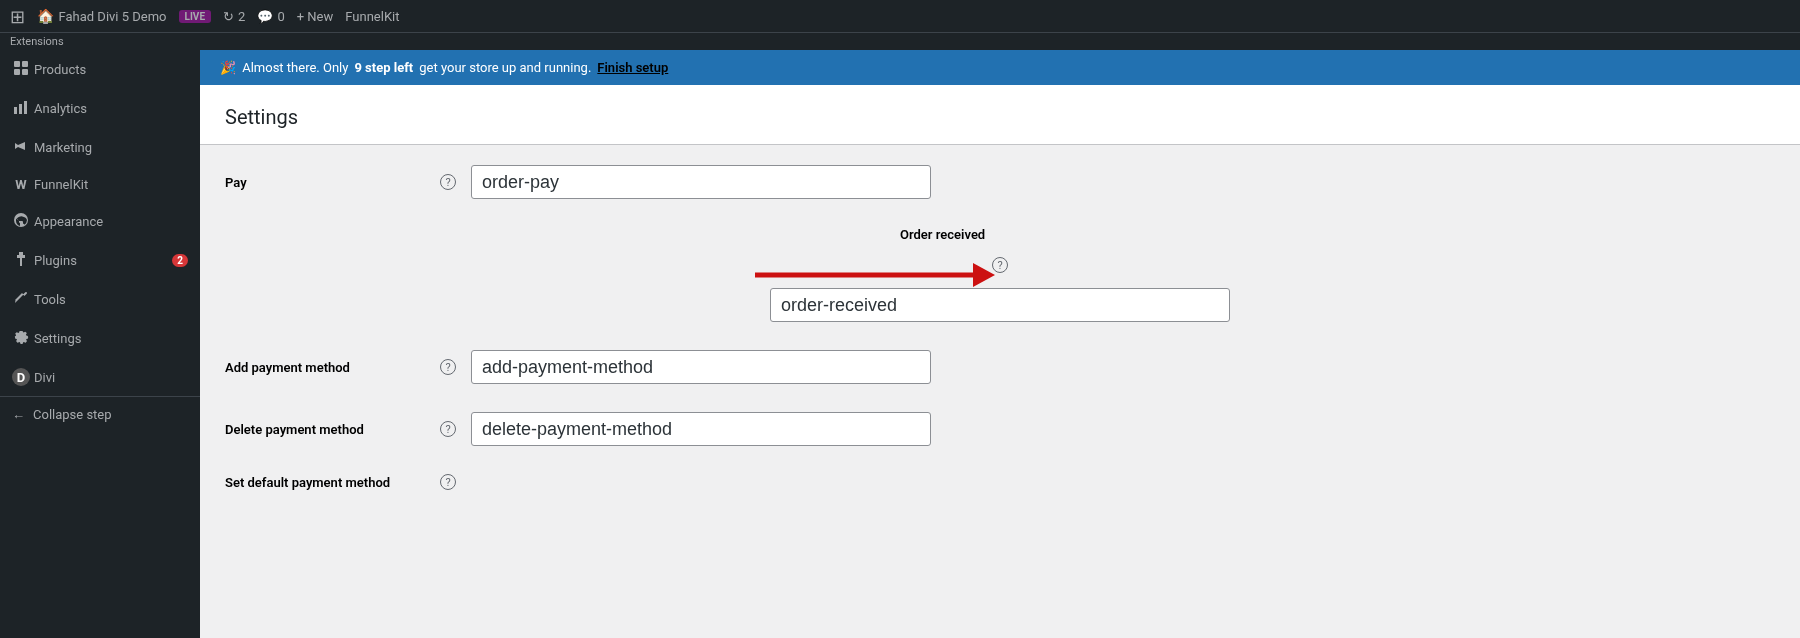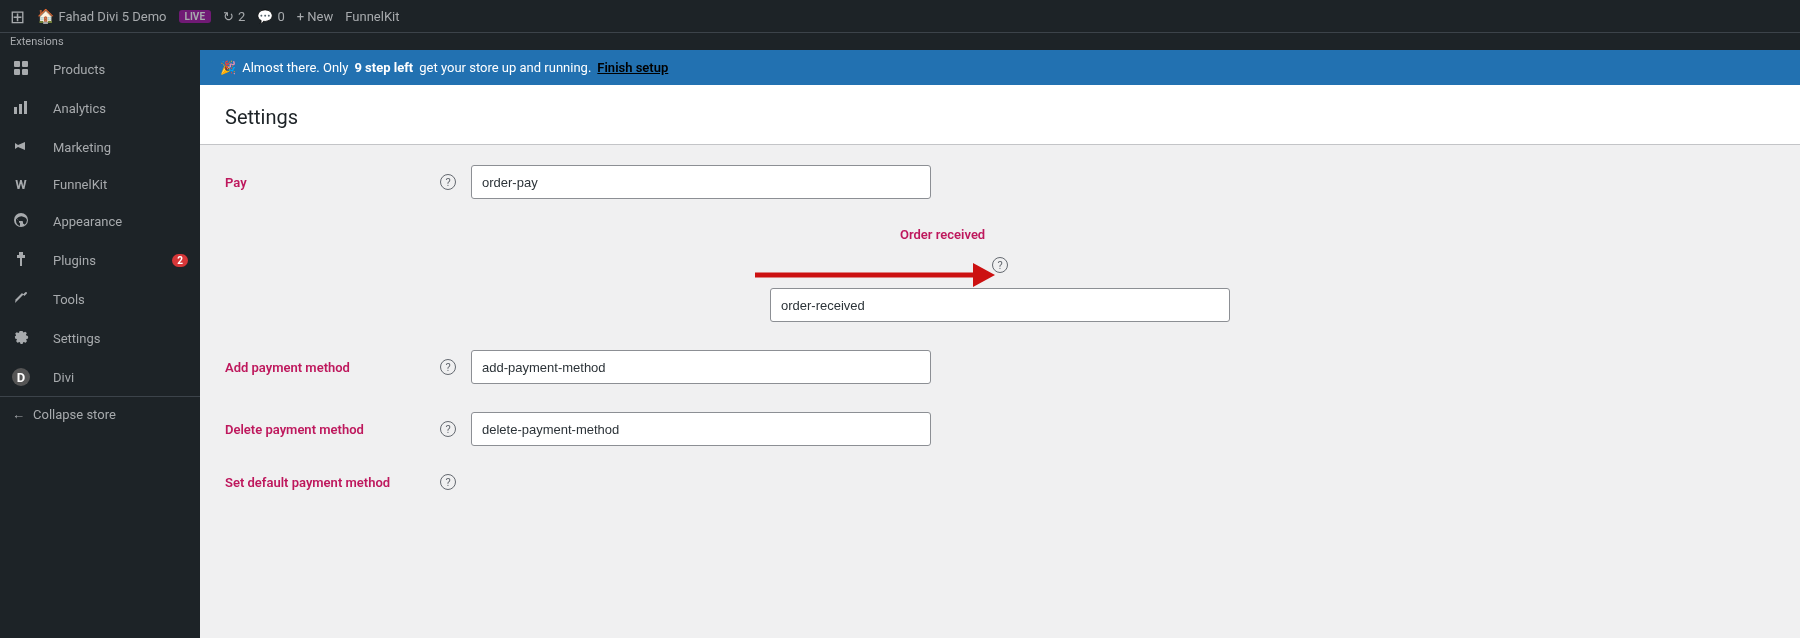--- a/index.html
+++ b/index.html
@@ -51,21 +51,21 @@
       width: 200px;
       background: #1d2327;
       color: #a7aaad;
       flex-shrink: 0;
       overflow-y: auto;
       height: 100%;
     }
     .sidebar-item {
       display: flex;
       align-items: center;
-      gap: 23px;
+      gap: 4px;
       padding: 10px 12px;
       cursor: pointer;
       color: #a7aaad;
       font-size: 13px;
       text-decoration: none;
       position: relative;
     }
     .sidebar-icon { width: 18px; text-align: center; font-size: 14px; flex-shrink: 0; }
     .sidebar-label { flex: 1; }
     .badge {
@@ -133,21 +133,21 @@
     .form-row {
       display: flex;
       align-items: center;
       gap: 15px;
       margin-bottom: 28px;
     }
     .form-label {
       width: 200px;
       font-size: 13px;
       font-weight: 600;
-      color: #be185d;
+      color: #000000;
       flex-shrink: 0;
     }
     .form-help {
       color: #646970;
       font-size: 14px;
       cursor: pointer;
       flex-shrink: 0;
       width: 16px;
       height: 16px;
       border-radius: 50%;
@@ -157,21 +157,21 @@
       justify-content: center;
       font-size: 11px;
     }
     .form-input {
       width: 460px;
       height: 34px;
       border: 1px solid #8c8f94;
       border-radius: 3px;
       background: #fff;
       padding: 6px 10px;
-      font-size: 13px;
+      font-size: 18px;
       color: #2c3338;
       outline: none;
     }
 
     .order-received-row {
       position: relative;
     }
   </style>
 </head>
 <body>
@@ -270,21 +270,21 @@
           </svg>
       </span>
       <span class="sidebar-label">Settings</span>
     </a>
     <a class="sidebar-item">
       <span class="sidebar-icon" style="font-weight:700; font-size:13px; background:#555; color:#fff; border-radius:50%; width:18px; height:18px; display:flex; align-items:center; justify-content:center;">D</span>
       <span class="sidebar-label">Divi</span>
     </a>
     <div class="collapse-item">
       <span>←</span>
-      <span>Collapse store</span>
+      <span>Collapse step</span>
     </div>
   </nav>
 
   <div class="main-content">
 
     <div class="notice-bar">
       <span>🎉</span>
       <span>Almost there. Only</span>
       <strong>9 step left</strong>
       <span>get your store up and running.</span>

